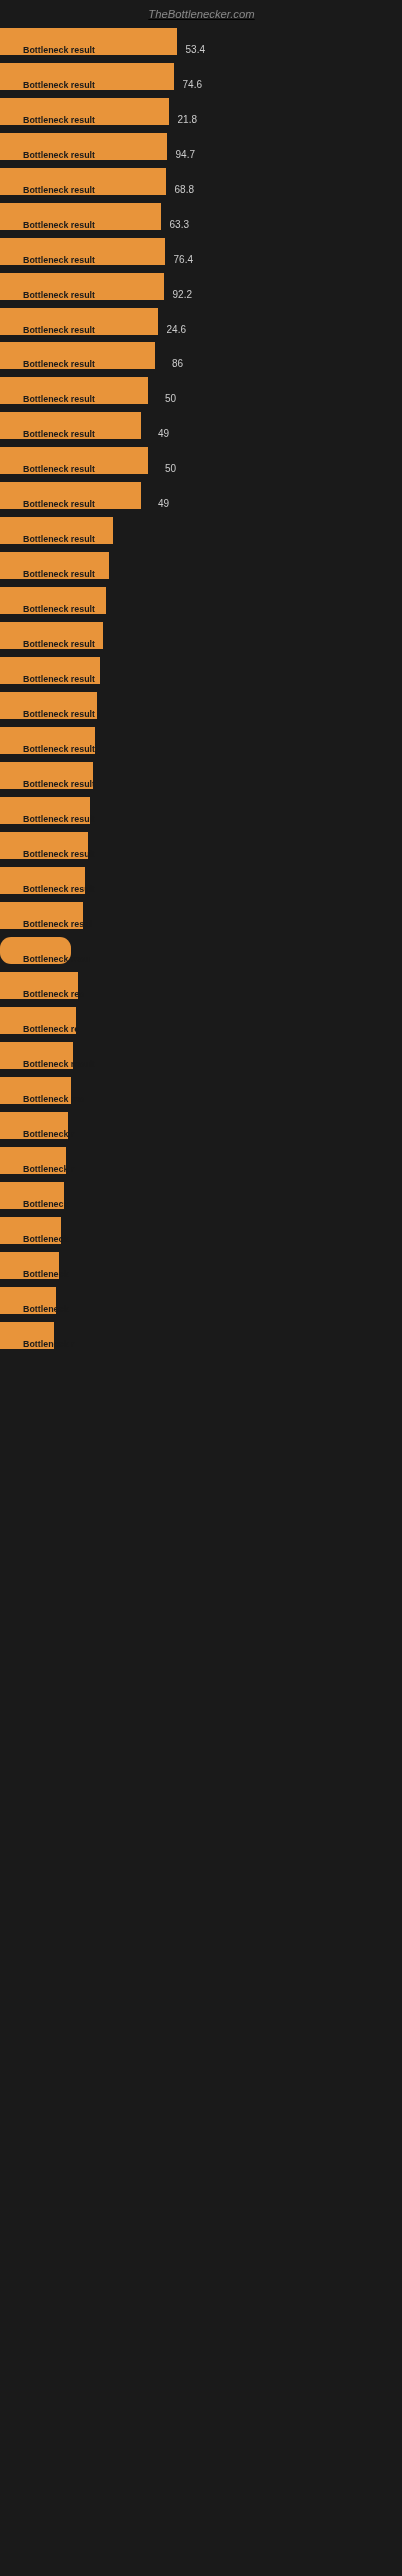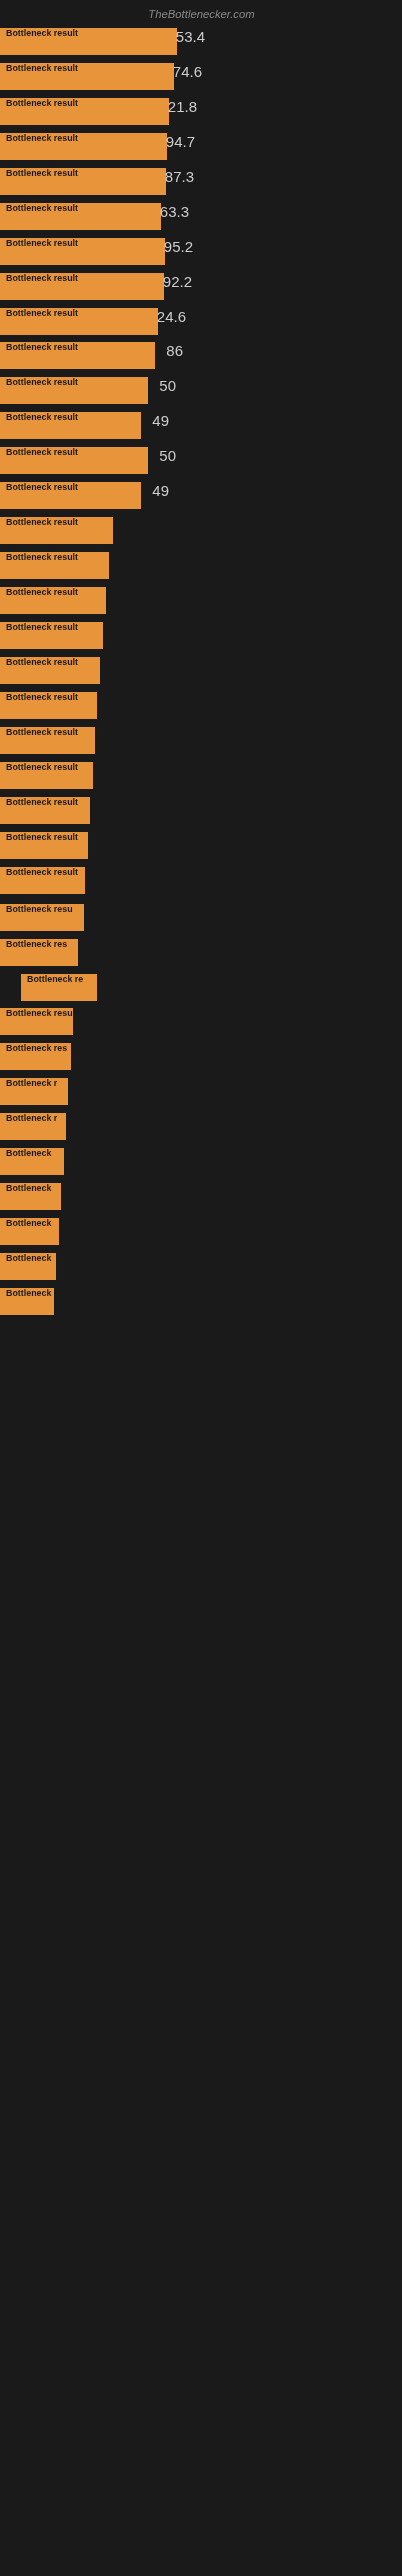--- a/index.html
+++ b/index.html
@@ -10,54 +10,55 @@
     body {
       background-color: #1a1a1a;
       font-family: Arial, sans-serif;
       width: 403px;
       min-height: 2576px;
     }
     .header {
       background-color: #1a1a1a;
       text-align: center;
       padding: 6.4px 0 3.2px 0;
+      text-decoration: underline;
     }
     .header-title {
       color: #888;
       font-size: 11.3px;
       font-style: italic;
     }
     .bar-wrapper {
       position: relative;
       display: flex;
       align-items: center;
       width: 100%;
       min-height: 31px;
       padding: 3.2px 0;
     }
     .bar {
       background-color: #e8943a;
       height: 27px;
       display: flex;
-      align-items: flex-start;
-      padding-left: 6px;
+      align-items: flex-end;
+      padding-left: 23px;
       position: relative;
       min-width: 16px;
     }
     .bar-label {
       color: #1a1a1a;
       font-size: 8.9px;
       font-weight: bold;
       white-space: nowrap;
     }
     .bar-value {
       position: absolute;
       right: -28px;
       color: #ccc;
-      font-size: 15px;
+      font-size: 10px;
       white-space: nowrap;
     }
     .row-separator {
       height: 1.6px;
       background-color: #1a1a1a;
     }
   </style>
 </head>
 <body>
 
@@ -90,35 +91,35 @@
     <div class="bar-wrapper">
       <div class="bar" style="width: 167px;">
         <span class="bar-label">Bottleneck result</span>
         <span class="bar-value">94.7</span>
       </div>
     </div>
     <div class="row-separator"></div>
     <div class="bar-wrapper">
       <div class="bar" style="width: 166px;">
         <span class="bar-label">Bottleneck result</span>
-        <span class="bar-value">87.3</span>
+        <span class="bar-value">68.8</span>
       </div>
     </div>
     <div class="row-separator"></div>
     <div class="bar-wrapper">
       <div class="bar" style="width: 161px;">
         <span class="bar-label">Bottleneck result</span>
         <span class="bar-value">63.3</span>
       </div>
     </div>
     <div class="row-separator"></div>
     <div class="bar-wrapper">
       <div class="bar" style="width: 165px;">
         <span class="bar-label">Bottleneck result</span>
-        <span class="bar-value">95.2</span>
+        <span class="bar-value">76.4</span>
       </div>
     </div>
     <div class="row-separator"></div>
     <div class="bar-wrapper">
       <div class="bar" style="width: 164px;">
         <span class="bar-label">Bottleneck result</span>
         <span class="bar-value">92.2</span>
       </div>
     </div>
     <div class="row-separator"></div>
@@ -223,35 +224,40 @@
         <span class="bar-label">Bottleneck result</span>
       </div>
     </div>
     <div class="row-separator"></div>
     <div class="bar-wrapper">
       <div class="bar" style="width: 85px;">
         <span class="bar-label">Bottleneck result</span>
       </div>
     </div>
     <div class="row-separator"></div>
-    <div class="row-separator"></div>
-    <div class="bar-wrapper">
-      <div class="bar" style="width: 84px;">
+    <div class="bar-wrapper">
+      <div class="bar" style="width: 83px;">
+        <span class="bar-label">Bottleneck resul</span>
+      </div>
+    </div>
+    <div class="row-separator"></div>
+    <div class="bar-wrapper">
+      <div class="bar" style="width: 71px; border-radius: 11px;">
         <span class="bar-label">Bottleneck resu</span>
       </div>
     </div>
     <div class="row-separator"></div>
     <div class="bar-wrapper">
       <div class="bar" style="width: 78px;">
         <span class="bar-label">Bottleneck res</span>
       </div>
     </div>
     <div class="row-separator"></div>
     <div class="bar-wrapper">
-      <div class="bar" style="width: 76px; margin-left: 21px;">
+      <div class="bar" style="width: 76px;">
         <span class="bar-label">Bottleneck re</span>
       </div>
     </div>
     <div class="row-separator"></div>
     <div class="bar-wrapper">
       <div class="bar" style="width: 73px;">
         <span class="bar-label">Bottleneck result</span>
       </div>
     </div>
     <div class="row-separator"></div>

